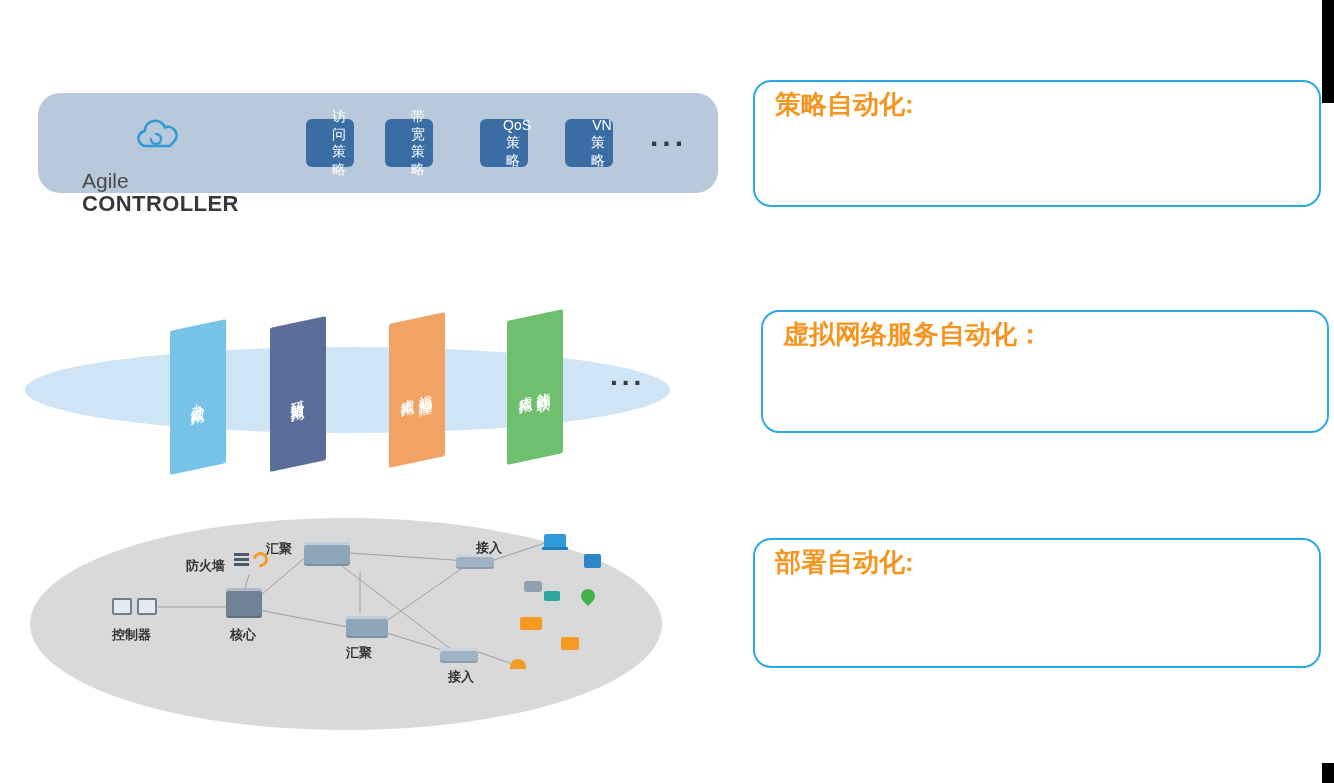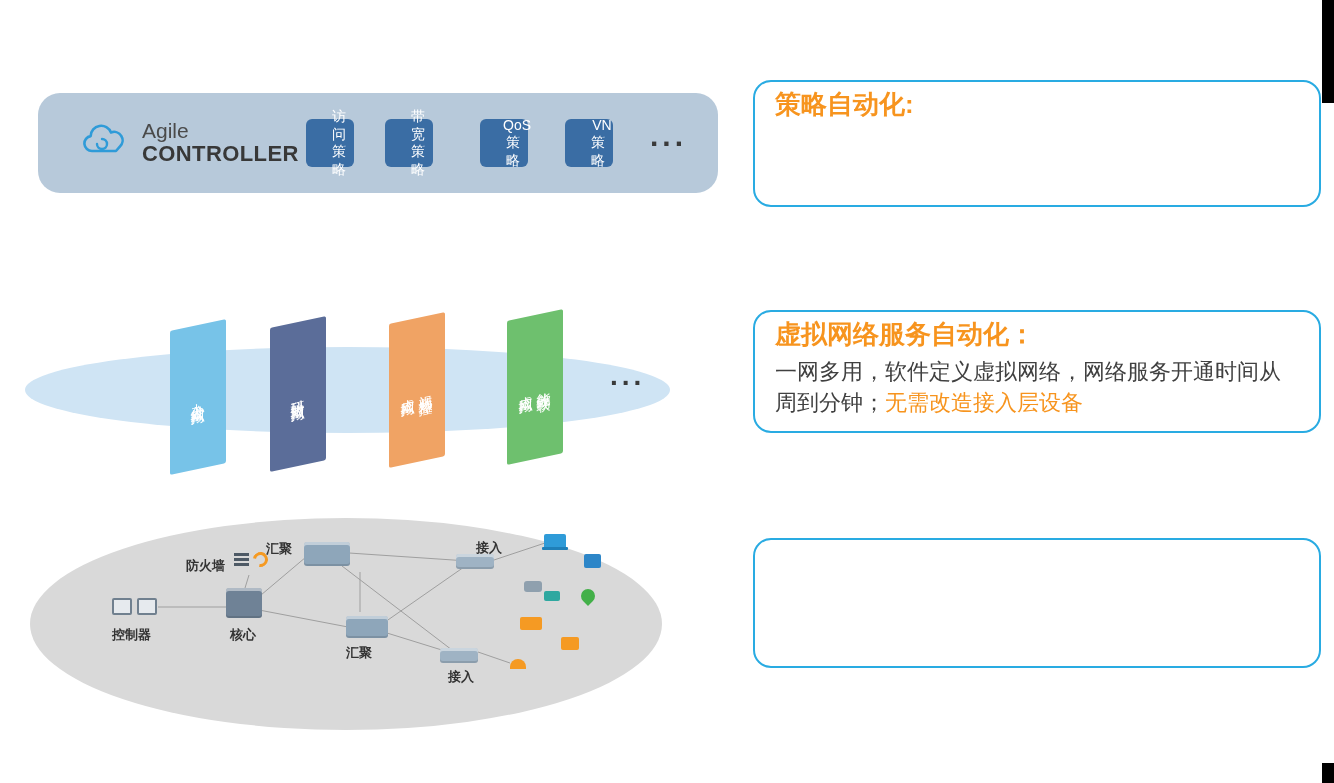--- a/index.html
+++ b/index.html
@@ -5,21 +5,21 @@
   * { margin:0; padding:0; box-sizing:border-box; }
   body { background:#fff; }
   .page {
     position:relative; width:1334px; height:783px; background:#ffffff;
     overflow:hidden; font-family:"Liberation Sans","DejaVu Sans",sans-serif;
   }
 
   
   .topbar { position:absolute; left:38px; top:93px; width:680px; height:100px;
             border-radius:22px; background:#b7c9da; }
-  .logo { position:absolute; left:44px; top:26px; display:flex; align-items:center; gap:12px; }
+  .logo { position:absolute; left:44px; top:26px; display:flex; align-items:center; gap:12px;flex-direction:column; }
   .brand { display:flex; flex-direction:column; line-height:1.1; }
   .brand1 { font-size:21px; color:#4a4a4a; }
   .brand2 { font-size:22px; font-weight:bold; color:#383838; letter-spacing:.4px; }
   .tile { position:absolute; top:26px; width:48px; height:48px; border-radius:6px;
           color:#fff; display:flex; flex-direction:column; align-items:center;
           justify-content:center; font-size:14px; line-height:1.25;padding-left:26px; }
   .t1{left:268px} .t2{left:347px} .t3{left:442px} .t4{left:527px}
   .tb-ellipsis { position:absolute; left:612px; top:26px; font-size:30px; font-weight:bold;
                  color:#3a3a3a; letter-spacing:4px; }
 
@@ -201,26 +201,24 @@
   <div class="dev dev-videocam"></div>
   <div class="dev dev-pin"></div>
   <div class="dev dev-printer"></div>
   <div class="dev dev-phone"></div>
   <div class="dev dev-domecam"></div>
 
   <div class="callout c1" style="border-color: rgb(41, 171, 226);">
     <div class="c-title">策略自动化:</div>
   </div>
 
-  <div class="callout c2" style="border-color: rgb(41, 171, 226);">
+  <div class="callout c2" style="border-color: rgb(41, 171, 226); margin-left: 8px;">
     <div class="c-title">虚拟网络服务自动化：</div>
-    <div class="c-body">
-      <span>一网多用，软件定义虚拟网络，网络服务开通时间从周到分钟；</span><span class="orange">无需改造接入层设备</span>
-    </div>
   </div>
 
   <div class="callout c3" style="border-color: rgb(41, 171, 226);">
+    <div class="c-title">部署自动化:</div>
   </div>
 
   <div class="strip-top"></div>
   <div class="strip-bottom"></div>
 
 </div>
 
 </body></html>

